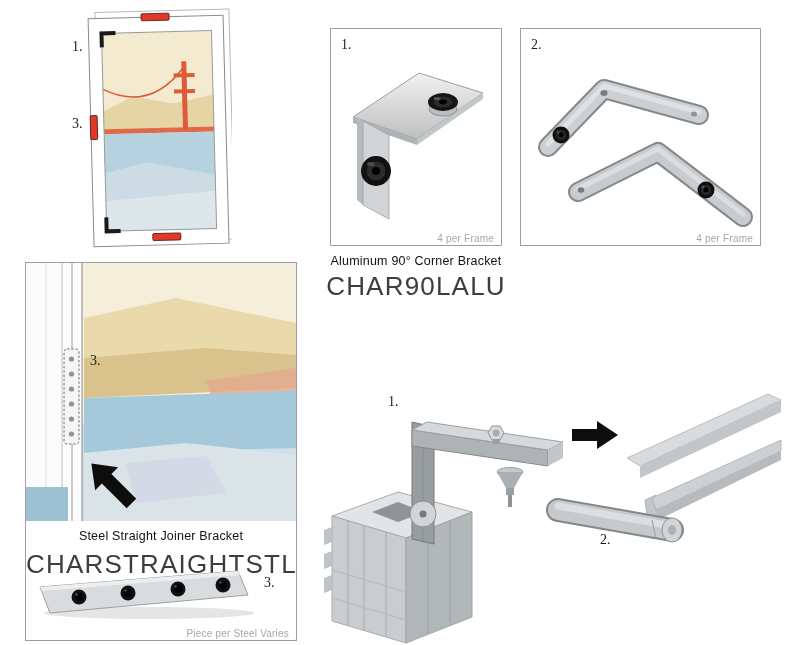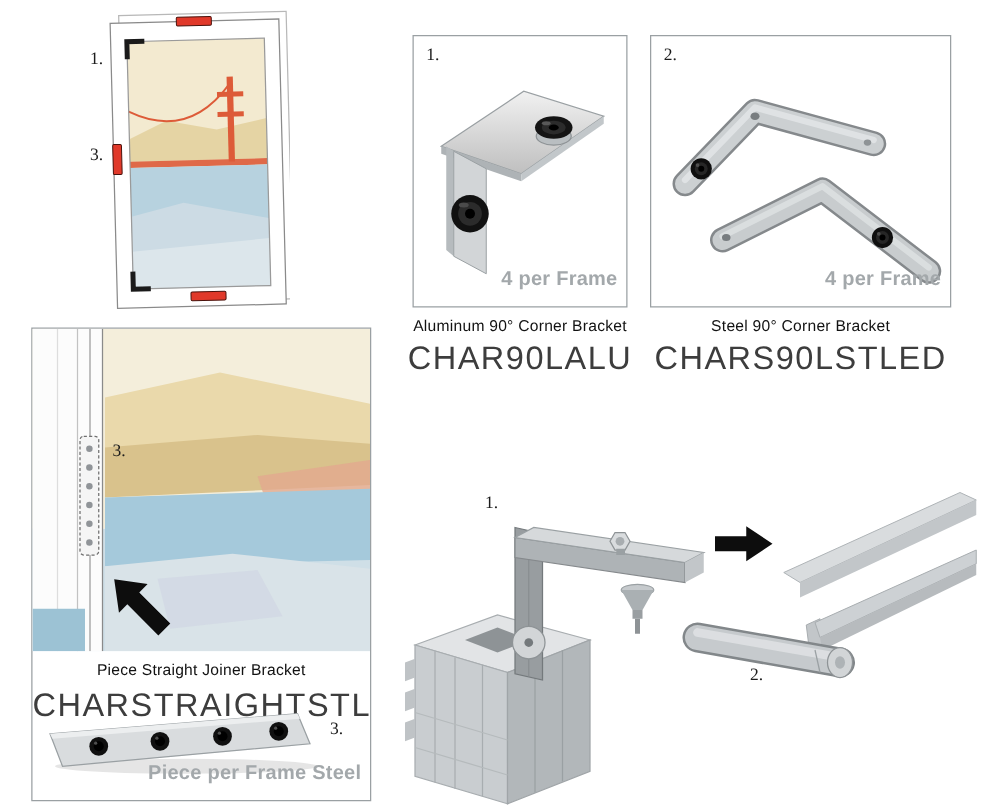--- a/index.html
+++ b/index.html
@@ -3,22 +3,22 @@
 <meta charset="utf-8">
 <style>
   * { margin:0; padding:0; box-sizing:border-box; }
   html,body { background:#ffffff; }
   .canvas { position:relative; width:786px; height:645px; background:#fff;
             font-family:"Liberation Sans", sans-serif; overflow:hidden; }
   .panel { position:absolute; border:1px solid #9aa0a3; background:#fff; }
   .callout { position:absolute; font-family:"Liberation Serif", serif;
              font-size:14px; color:#1c1c1c; }
   .callout-t { font-family:"Liberation Serif", serif; font-size:14px; fill:#1c1c1c; }
-  .qty-note { position:absolute; right:7px; bottom:12px; font-size:16px;
-              font-weight:bold; color:#a3a8ab; letter-spacing:0.2px; }
+  .qty-note { position:absolute; right:7px; bottom:1px; font-size:10px;
+              font-weight:normal; color:#a3a8ab; letter-spacing:0.2px; }
   .caption { position:absolute; text-align:center; }
   .cap-title { font-size:12.5px; font-weight:normal; color:#121212; letter-spacing:0.2px; }
   .cap-sku { margin-top:3px; font-size:26px; color:#3d3d3d; letter-spacing:1.2px; }
   .abs { position:absolute; }
 </style>
 </head>
 <body>
 
 <div class="canvas">
 
@@ -101,24 +101,20 @@
       <path d="M57,141 L137,101 L222,166" stroke="#c8ccce" stroke-width="16" fill="none" stroke-linecap="round" stroke-linejoin="round"></path>
       <path d="M57,138 L137,98 L222,163" stroke="#dfe2e4" stroke-width="5" fill="none" stroke-linecap="round" stroke-linejoin="round" opacity="0.8"></path>
       <ellipse cx="60" cy="139" rx="3.4" ry="2.8" fill="#787d80"></ellipse>
       <circle cx="185" cy="139" r="8.5" fill="#0f0f0f"></circle>
       <circle cx="185" cy="139" r="5.2" fill="#262626"></circle>
       <circle cx="185" cy="139" r="2.4" fill="#000000"></circle>
       <circle cx="182" cy="136" r="1.5" fill="#4e4e4e"></circle>
     </svg>
     <span class="qty-note">4 per Frame</span>
   </div>
-  <div class="caption" style="left:515px; top:254px; width:251px;">
-    <div class="cap-title">Steel 90° Corner Bracket</div>
-    <div class="cap-sku">CHARS90LSTLED</div>
-  </div>
 
   <div class="panel" style="left:25px; top:262px; width:272px; height:379px;">
     <svg class="abs" style="left:0; top:0;" width="270" height="258" viewBox="0 0 270 258">
       <rect x="0" y="0" width="270" height="160" fill="#f4eedb"></rect>
       <rect x="0" y="160" width="270" height="98" fill="#cfdfe7"></rect>
       <polygon points="58,55 150,35 270,60 270,95 170,88 58,100" fill="#ead9ab"></polygon>
       <polygon points="58,95 180,85 270,92 270,125 58,135" fill="#d9c28c"></polygon>
       <polygon points="180,118 270,105 270,140 190,148" fill="#e2a98e" opacity="0.8"></polygon>
       <polygon points="58,135 270,128 270,185 58,190" fill="#a5c9db"></polygon>
       <polygon points="58,190 160,180 270,192 270,258 58,258" fill="#d9e3e8"></polygon>
@@ -134,21 +130,21 @@
       <rect x="38" y="86" width="15" height="95" rx="3" fill="#f5f5f5" stroke="#6f6f6f" stroke-dasharray="2.5 1.8"></rect>
       <circle cx="45.5" cy="96" r="2.6" fill="#909498"></circle>
       <circle cx="45.5" cy="111" r="2.6" fill="#909498"></circle>
       <circle cx="45.5" cy="126" r="2.6" fill="#909498"></circle>
       <circle cx="45.5" cy="141" r="2.6" fill="#909498"></circle>
       <circle cx="45.5" cy="156" r="2.6" fill="#909498"></circle>
       <circle cx="45.5" cy="171" r="2.6" fill="#909498"></circle>
       <text class="callout-t" x="64" y="102">3.</text>
       <polygon points="0,7 26,7 26,0 42,12 26,24 26,17 0,17" fill="#0d0d0d" transform="translate(94,252) rotate(-135) scale(1.35)"></polygon>
     </svg>
-    <div class="abs cap-title" style="left:0; top:266px; width:100%; text-align:center;">Piece Straight Joiner Bracket</div>
+    <div class="abs cap-title" style="left:0; top:266px; width:100%; text-align:center;">Steel Straight Joiner Bracket</div>
     <div class="abs cap-sku" style="left:0; top:283px; width:100%; text-align:right;">CHARSTRAIGHTSTL</div>
     <svg class="abs" style="left:8px; top:302px;" width="255" height="58" viewBox="0 0 255 58">
       <ellipse cx="115" cy="48" rx="105" ry="6" fill="#000000" opacity="0.10"></ellipse>
       <polygon points="6,22 204,6 214,30 16,48" fill="#d9dcde" stroke="#9aa0a3"></polygon>
       <polygon points="6,22 204,6 206,10 8,26" fill="#eceeef"></polygon>
       <g>
         <circle cx="45" cy="32" r="7.5" fill="#101010"></circle>
           <circle cx="45" cy="32" r="4" fill="#000000"></circle>
           <circle cx="42.5" cy="29.5" r="1.3" fill="#4e4e4e"></circle>
         <circle cx="94" cy="28" r="7.5" fill="#101010"></circle>
@@ -156,21 +152,21 @@
           <circle cx="91.5" cy="25.5" r="1.3" fill="#4e4e4e"></circle>
         <circle cx="144" cy="24" r="7.5" fill="#101010"></circle>
           <circle cx="144" cy="24" r="4" fill="#000000"></circle>
           <circle cx="141.5" cy="21.5" r="1.3" fill="#4e4e4e"></circle>
         <circle cx="189" cy="20" r="7.5" fill="#101010"></circle>
           <circle cx="189" cy="20" r="4" fill="#000000"></circle>
           <circle cx="186.5" cy="17.5" r="1.3" fill="#4e4e4e"></circle>
       </g>
       <text class="callout-t" x="230" y="22">3.</text>
     </svg>
-    <span class="qty-note">Piece per Frame Steel</span>
+    <span class="qty-note">Piece per Steel Varies</span>
   </div>
 
   <svg class="abs" style="left:300px; top:330px;" width="483" height="315" viewBox="0 0 483 315">
 
     <g>
       <polygon points="327,128 468,64 481,70 340,136" fill="#d9dcde" stroke="#aeb3b6" stroke-width="0.8"></polygon>
       <polygon points="340,136 481,70 481,82 340,148" fill="#c2c6c9"></polygon>
       <polygon points="345,170 356,165 358,190 347,186" fill="#c2c6c9" stroke="#a8adb0" stroke-width="0.8"></polygon>
       <polygon points="352,168 481,110 481,121 356,180" fill="#cdd1d4" stroke="#a8adb0" stroke-width="0.8"></polygon>
       <polygon points="356,180 481,121 481,130 358,190" fill="#b7bbbe"></polygon>

